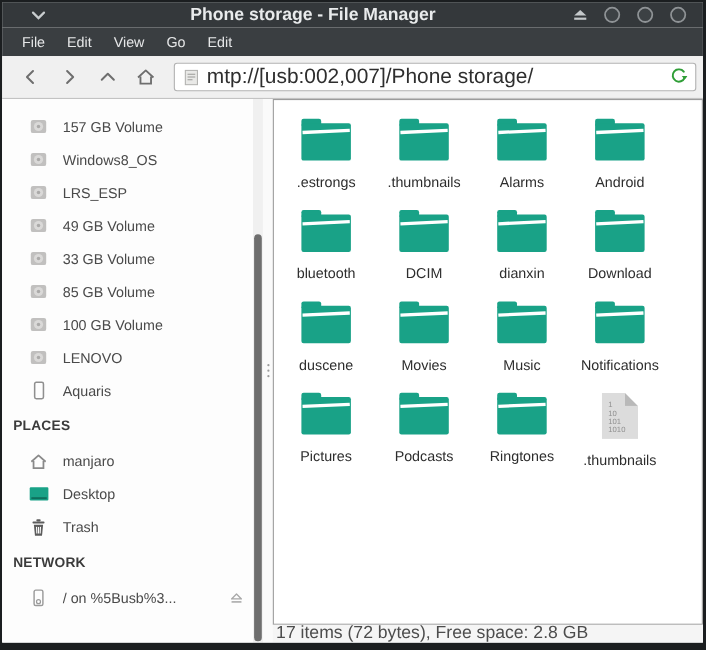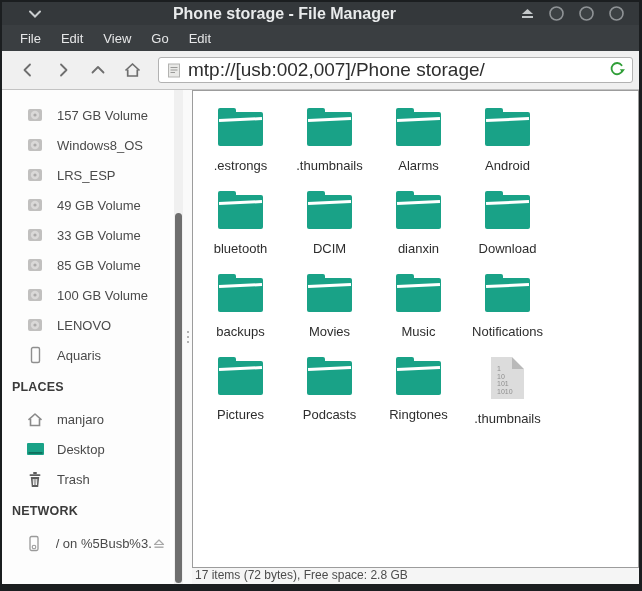--- a/index.html
+++ b/index.html
@@ -60,21 +60,21 @@
     display: flex; align-items: center; padding: 0 7px 0 8px;
   }
   .pathbar input {
     flex: 1; border: none; outline: none; background: transparent;
     font-family: "Liberation Sans", sans-serif;
     font-size: 19px; color: #2e2e2e; margin-left: 7px;
   }
   
   .content { flex: 1; display: flex; min-height: 0; background: #fff; }
   .sidebar {
-    width: 172px; flex: 0 0 auto; background: #fdfdfd;
+    width: 228px; flex: 0 0 auto; background: #fdfdfd;
     padding-top: 10px; overflow: hidden;
   }
   .side-item {
     height: 30px; display: flex; align-items: center;
     padding-left: 23px; cursor: default;
   }
   .side-icon { width: 20px; display: inline-flex; justify-content: center; align-items: center; }
   .side-label {
     margin-left: 12px; font-size: 13px; color: #4a4a4a;
     white-space: nowrap; overflow: hidden;
@@ -130,21 +130,21 @@
   .page .fold {
     position: absolute; top: 0; right: 0; width: 12px; height: 12px;
     background: #b9b9b9; clip-path: polygon(0 0, 100% 100%, 0 100%);
   }
   .page .plines {
     padding: 8px 0 0 6px; font-size: 7px; line-height: 7.5px;
     color: #8f8f8f; font-family: "Liberation Sans", sans-serif;
   }
   .statusbar {
     height: 16px; flex: 0 0 auto; background: #f5f5f5;
-    font-size: 12px; color: #4c4c4c; line-height: 15px;
+    font-size: 16px; color: #4c4c4c; line-height: 15px;
     padding-left: 3px; white-space: nowrap; overflow: hidden;
   }
 </style>
 </head>
 <body>
 
 <div class="window">
 
   <div class="titlebar">
     <div class="tb-left">
@@ -437,21 +437,21 @@
               <div class="stripe"></div>
             </div>
             <div class="cell-label">Download</div>
           </div>
           <div class="cell">
             <div class="folder">
               <div class="tab"></div>
               <div class="fbody"></div>
               <div class="stripe"></div>
             </div>
-            <div class="cell-label">backups</div>
+            <div class="cell-label">duscene</div>
           </div>
           <div class="cell">
             <div class="folder">
               <div class="tab"></div>
               <div class="fbody"></div>
               <div class="stripe"></div>
             </div>
             <div class="cell-label">Movies</div>
           </div>
           <div class="cell">

